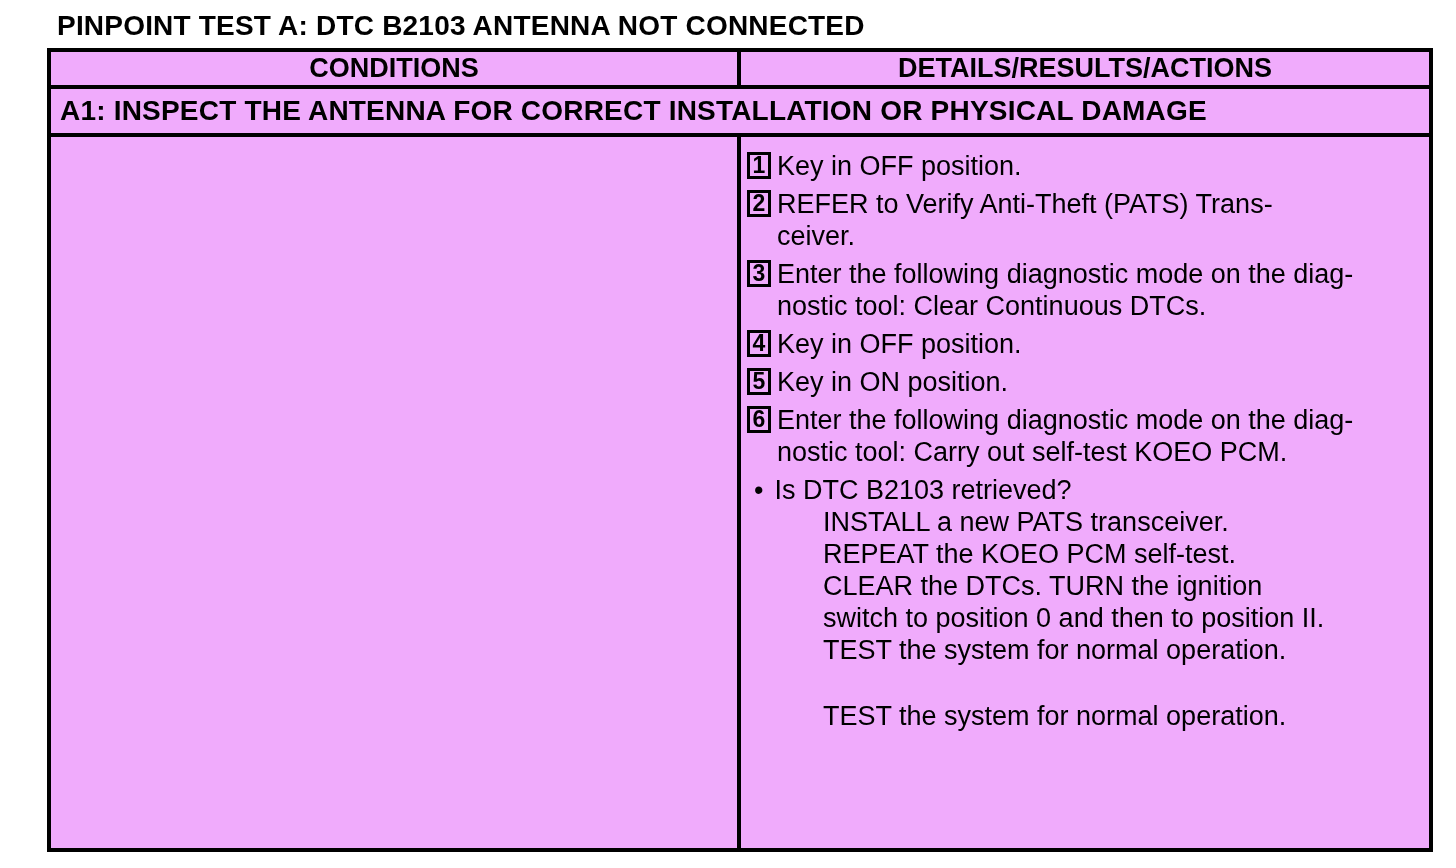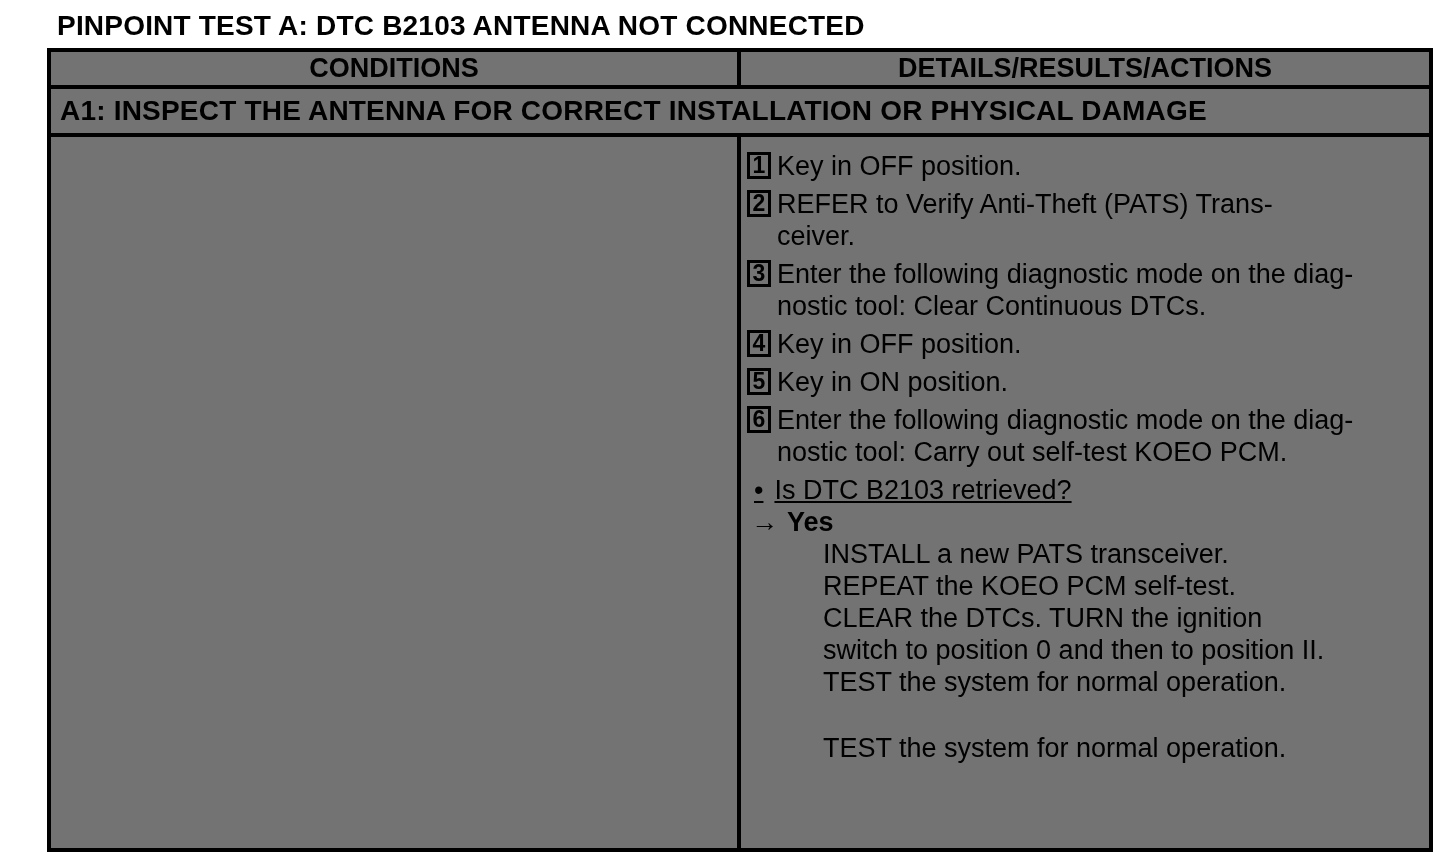--- a/index.html
+++ b/index.html
@@ -15,21 +15,21 @@
     position:absolute; left:57px; top:10px;
     font-size:28px; font-weight:700; white-space:nowrap;
     letter-spacing:0.2px;
   }
 
   .pp-table {
     position:absolute; left:47px; top:48px;
     width:1386px; height:804px;
     border:4px solid #000;
     display:flex; flex-direction:column;
-    background:#737373;
+    background:#f0abfc;
   }
 
   .row-headers { flex:0 0 37px; display:flex; border-bottom:4px solid #000; }
   .hdr {
     font-size:27px; font-weight:700;
     display:flex; align-items:center; justify-content:center;
     white-space:nowrap; overflow:hidden;
   }
   .hdr-left  { flex:0 0 690px; border-right:4px solid #000; }
   .hdr-right { flex:1 1 auto; }
@@ -56,21 +56,21 @@
     flex:0 0 auto;
     min-width:24px; height:27px;
     border:3px solid #000;
     margin:2px 6px 0 0;
     padding:0 2px;
     font-size:23px; font-weight:700; line-height:21px;
     text-align:center;
   }
   .step-lines div { white-space:nowrap; }
 
-  .question-line { padding-left:7px; white-space:nowrap;text-decoration:underline; }
+  .question-line { padding-left:7px; white-space:nowrap; }
   .q-bullet { margin-right:11px; }
 
   .result-head { padding-left:4px; white-space:nowrap; }
   .r-arrow { margin-right:9px; }
   .r-label { font-weight:700; }
   .result-actions { margin-left:76px; }
   .result-actions div { white-space:nowrap; }
   .result-gap { margin-top:34px; }
 </style>
 </head>
@@ -132,21 +132,20 @@
             </div>
           </div>
         </div>
 
       <div class="question-line">
         <span class="q-bullet">•</span><span>Is DTC B2103 retrieved?</span>
       </div>
 
       <div>
           <div class="result-block">
-            <div class="result-head"><span class="r-arrow">→</span><span class="r-label">Yes</span></div>
             <div class="result-actions">
               <div>INSTALL a new PATS transceiver.</div>
               <div>REPEAT the KOEO PCM self-test.</div>
               <div>CLEAR the DTCs. TURN the ignition</div>
               <div>switch to position 0 and then to position II.</div>
               <div>TEST the system for normal operation.</div>
             </div>
           </div>
           <div class="result-block result-gap">
             <div class="result-actions">

